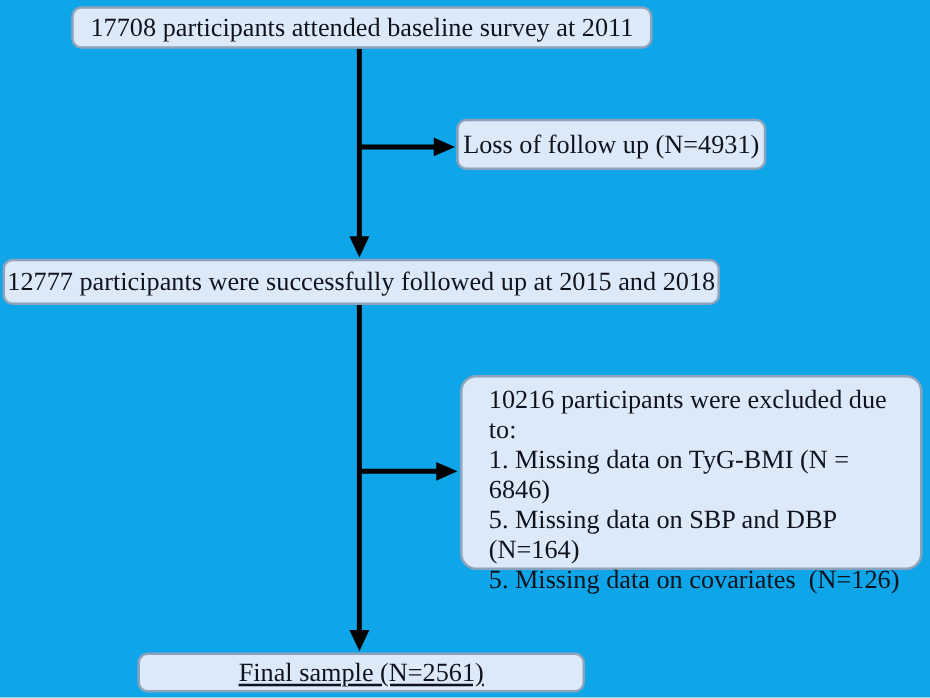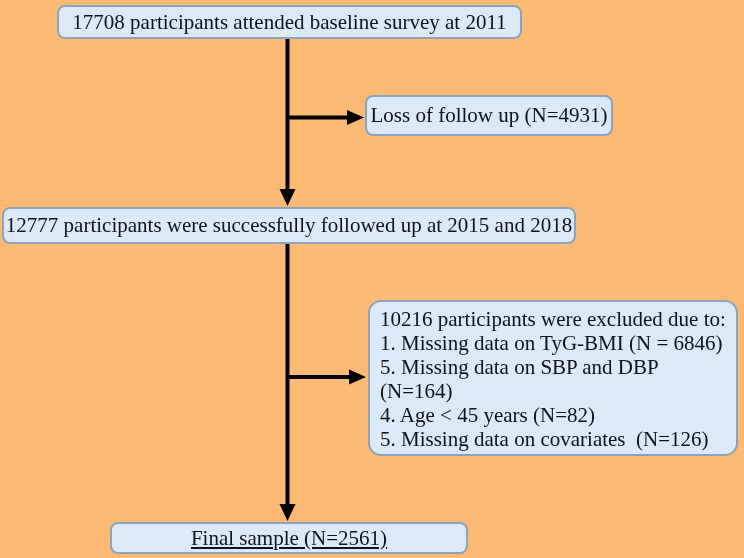--- a/index.html
+++ b/index.html
@@ -4,21 +4,21 @@
 <style>
   html, body {
     margin: 0;
     padding: 0;
     background: #ffffff;
   }
   .canvas {
     position: relative;
     width: 744px;
     height: 558px;
-    background: #fdba74;
+    background: #0ea5e9;
     font-family: "Liberation Serif", "DejaVu Serif", serif;
     color: #10121c;
     overflow: hidden;
   }
   .flow-box {
     position: absolute;
     box-sizing: border-box;
     background: #dbe9f8;
     border: 2px solid #8da3bc;
     border-radius: 8px;
@@ -26,21 +26,21 @@
     align-items: center;
     justify-content: center;
     text-align: center;
     font-size: 21px;
     line-height: 1.15;
   }
   .flow-box.multiline {
     display: block;
     text-align: left;
     border-radius: 13px;
-    padding: 5px 9px 5px 10px;
+    padding: 5px 9px 5px 21px;
   }
   .flow-box.multiline .line {
     font-size: 21px;
     line-height: 24px;
     white-space: pre-wrap;
   }
   #box-baseline { left: 57px;  top: 5px;   width: 465px; height: 34px; }
   #box-loss     { left: 365px; top: 95px;  width: 248px; height: 41px; text-align: right; }
   #box-followed { left: 2px;   top: 207px; width: 574px; height: 37px; }
   #box-excluded { left: 368px; top: 300px; width: 370px; height: 156px; }
@@ -82,21 +82,20 @@
   </div>
 
   <div class="flow-box" id="box-followed">
     <span>12777 participants were successfully followed up at 2015 and 2018</span>
   </div>
 
   <div class="flow-box multiline" id="box-excluded">
     <div class="line">10216 participants were excluded due to:</div>
     <div class="line">1. Missing data on TyG-BMI (N = 6846)</div>
     <div class="line">5. Missing data on SBP and DBP (N=164)</div>
-    <div class="line">4. Age &lt; 45 years (N=82)</div>
     <div class="line">5. Missing data on covariates  (N=126)</div>
   </div>
 
   <div class="flow-box" id="box-final">
     <span>Final sample (N=2561)</span>
   </div>
 
 </div>
 
 </body></html>

